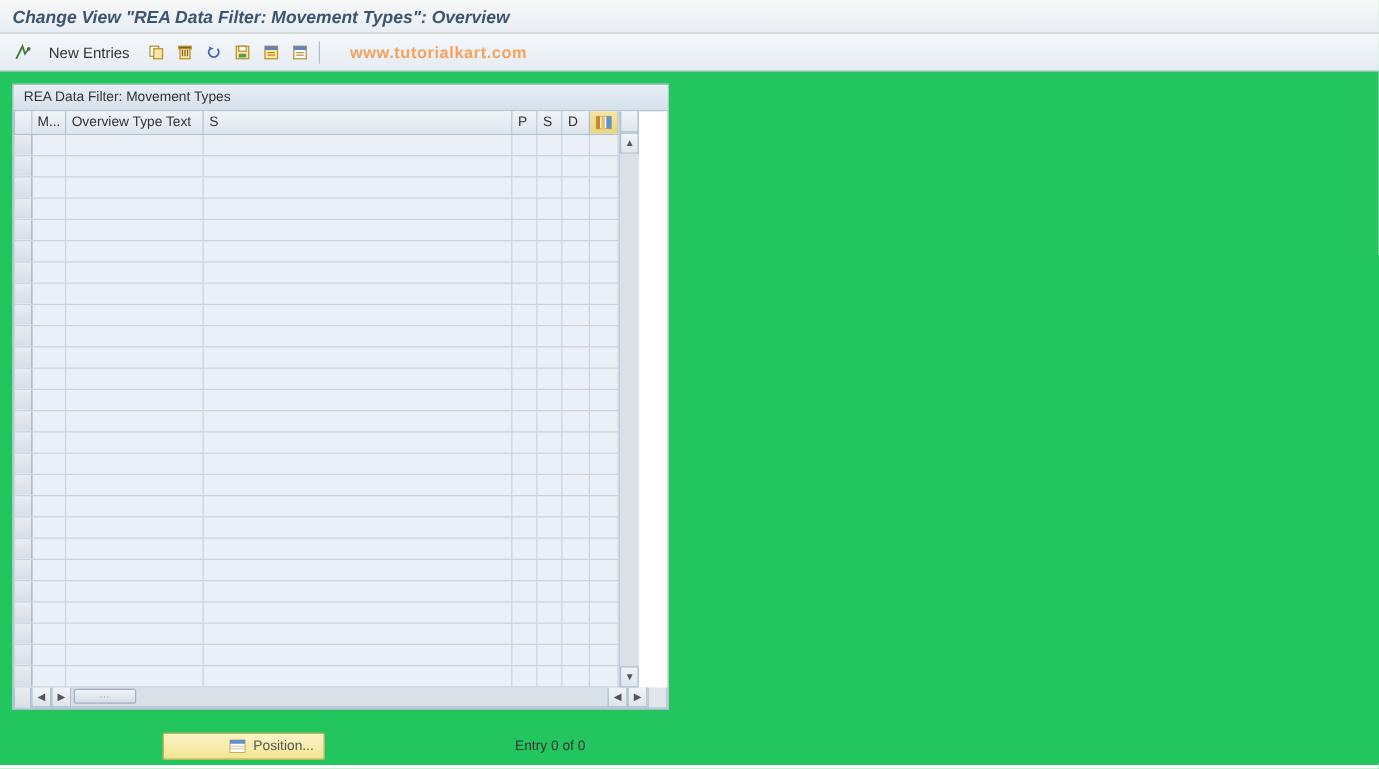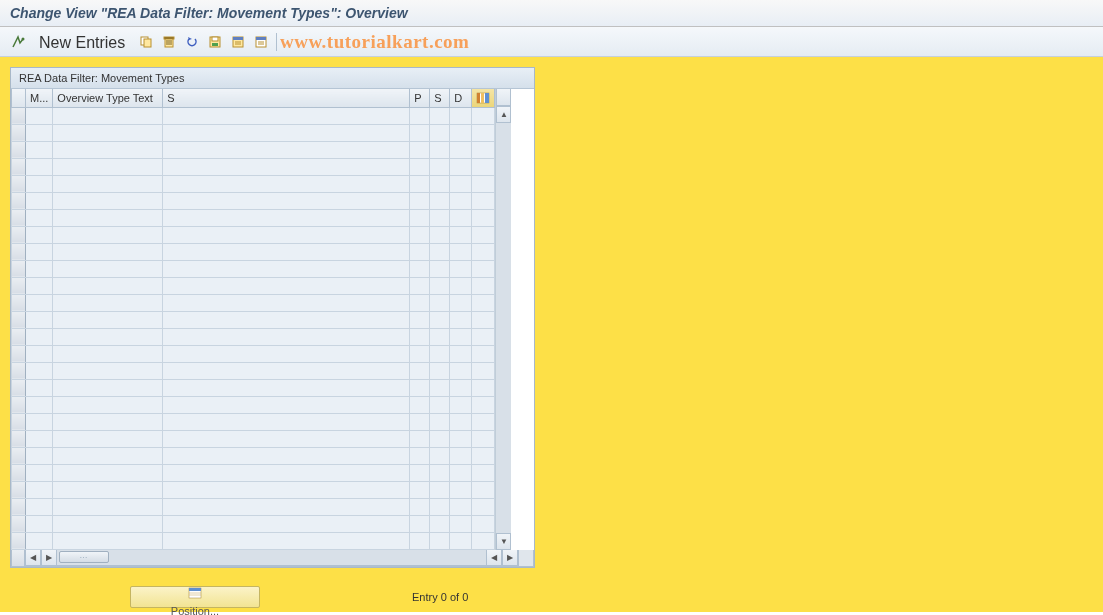--- a/index.html
+++ b/index.html
@@ -41,45 +41,45 @@
       display: inline-flex;
       align-items: center;
       justify-content: center;
       cursor: pointer;
       border-radius: 2px;
     }
     .new-entries-btn {
       padding: 2px 8px;
       height: 20px;
       display: inline-flex;
-      align-items: flex-start;
+      align-items: center;
       cursor: pointer;
       color: #333;
-      font-size: 16px;
+      font-size: 12px;
     }
     .divider {
       width: 1px;
       height: 18px;
       background: #b0c0d0;
       margin: 0 2px;
     }
     .watermark {
       position: absolute;
       left: 280px;
-      font-size: 19px;
+      font-size: 13px;
       color: #f7a05a;
       font-weight: bold;
       letter-spacing: 0.5px;
-      font-family: Liberation Serif, serif;
+      font-family: Liberation Sans, sans-serif;
     }
     
     
     .content {
       padding: 10px;
-      background: #fde047;
+      background: #22c55e;
       height: calc(100% - 60px);
     }
     
     
     .panel {
       width: 525px;
       background: #fff;
       border: 1px solid #a8b8c8;
     }
     .panel-header {
@@ -231,27 +231,26 @@
       gap: 140px;
     }
     .pos-btn {
       width: 130px;
       height: 22px;
       background: linear-gradient(to bottom, #fbf3c8, #f2e493);
       border: 1px solid #c5b560;
       border-radius: 2px;
       display: flex;
       align-items: center;
-      justify-content: flex-start;
+      justify-content: flex-end;
       cursor: pointer;
       color: #555;
       font-size: 11px;
       gap: 6px;
       padding: 0 8px;
-      flex-direction: column;
     }
     .pos-btn-icon {
       width: 14px;
       height: 14px;
       display: flex;
       align-items: center;
       justify-content: center;
     }
     .entry-text {
       color: #333;

